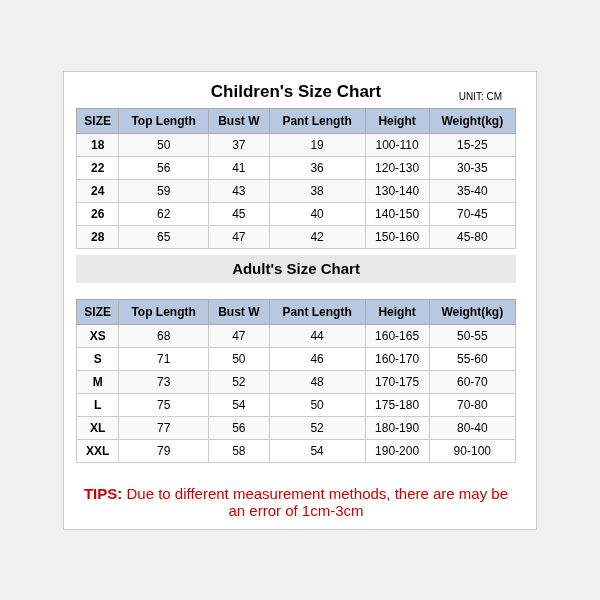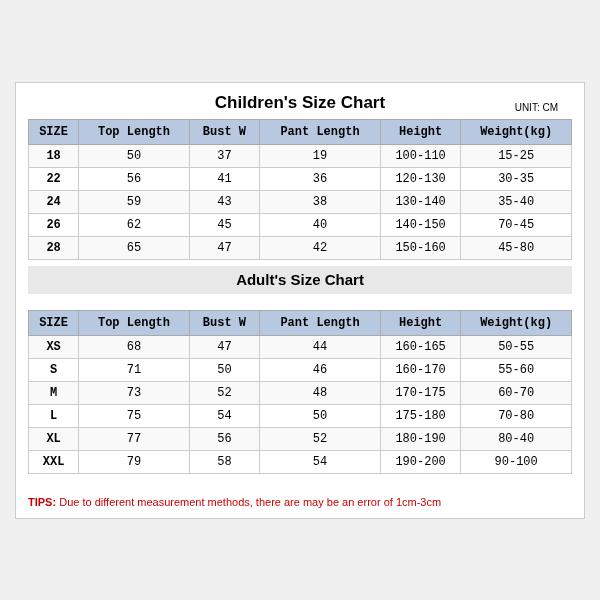--- a/index.html
+++ b/index.html
@@ -8,22 +8,22 @@
       display: flex;
       justify-content: center;
       align-items: center;
       width: 600px;
       height: 600px;
       font-family: Arial, sans-serif;
     }
     .chart-container {
       background: white;
       border: 1px solid #ccc;
-      padding: 10px 12px 10px 12px;
-      width: 570px;
+      padding: 10px 20px 10px 12px;
+      width: 474px;
     }
     .main-title-row {
       display: flex;
       justify-content: center;
       align-items: baseline;
       margin-bottom: 6px;
       position: relative;
     }
     .main-title {
       font-size: 17px;
@@ -43,21 +43,20 @@
       margin: 6px 0 16px 0;
     }
     .section-title {
       font-size: 15px;
       font-weight: bold;
     }
     table {
       width: 100%;
       border-collapse: collapse;
       font-size: 12px;
-      font-family: Liberation Mono, monospace;
     }
     th {
       background: #b8c8e0;
       border: 1px solid #aaa;
       padding: 5px 3px;
       text-align: center;
       font-weight: bold;
       font-size: 12px;
     }
     td {
@@ -69,22 +68,23 @@
       background: #f9f9f9;
     }
     tr:nth-child(even) td {
       background: #ffffff;
     }
     td:first-child {
       font-weight: bold;
     }
     .tips-row {
       margin-top: 22px;
-      font-size: 11px;
+      font-size: 15px;
       color: #cc0000;
+      text-align: center;
     }
     .tips-label {
       font-weight: bold;
     }
   </style>
 </head>
 <body>
 
 <div class="chart-container">
 

